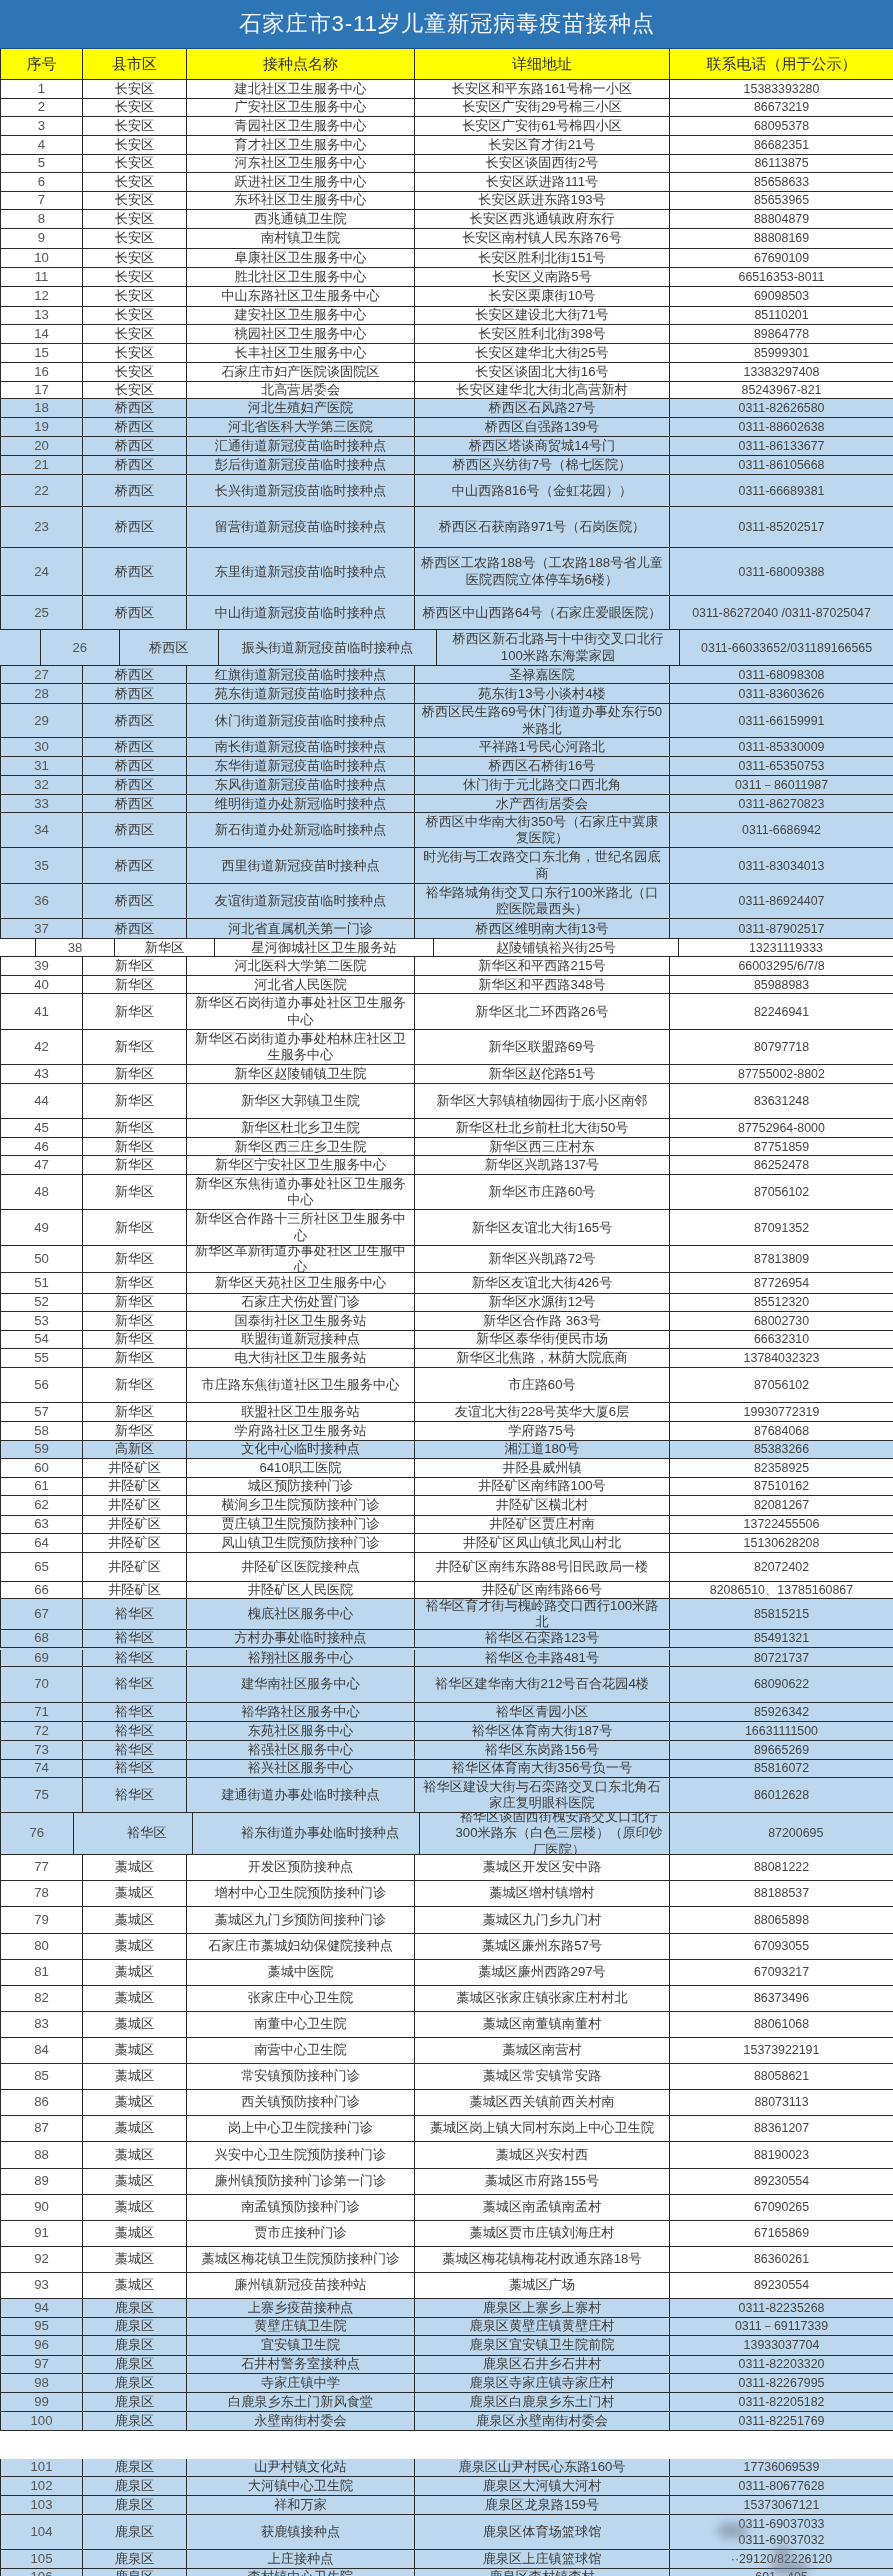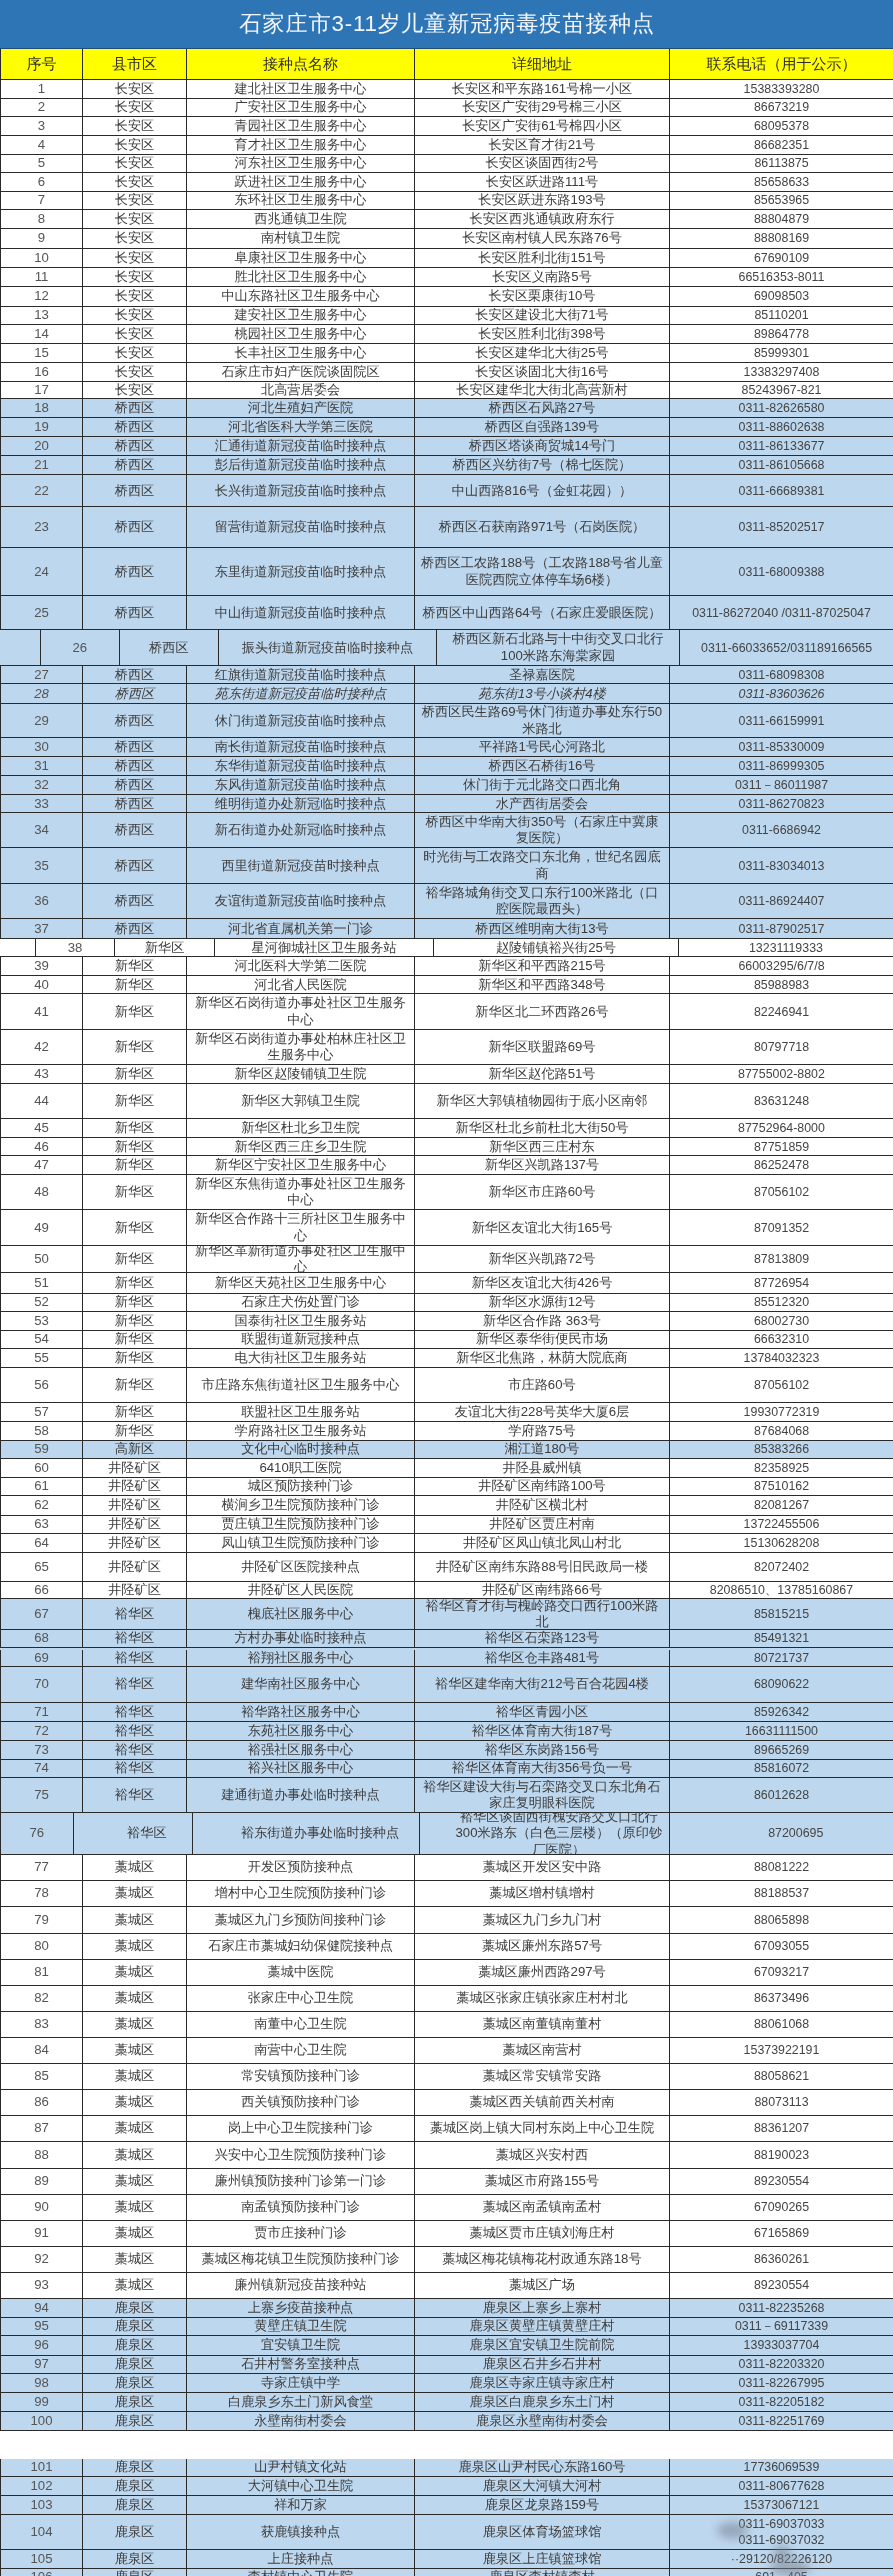--- a/index.html
+++ b/index.html
@@ -237,21 +237,21 @@
       <div class="cell c3">桥西区新石北路与十中街交叉口北行100米路东海棠家园</div>
       <div class="cell c4">0311-66033652/031189166565</div>
     </div>
     <div class="row band" style="height: 18px;">
       <div class="cell c0">27</div>
       <div class="cell c1">桥西区</div>
       <div class="cell c2">红旗街道新冠疫苗临时接种点</div>
       <div class="cell c3">圣禄嘉医院</div>
       <div class="cell c4">0311-68098308</div>
     </div>
-    <div class="row band" style="height: 20px; font-style: italic;">
+    <div class="row band" style="height: 20px;">
       <div class="cell c0">28</div>
       <div class="cell c1">桥西区</div>
       <div class="cell c2">苑东街道新冠疫苗临时接种点</div>
       <div class="cell c3">苑东街13号小谈村4楼</div>
       <div class="cell c4">0311-83603626</div>
     </div>
     <div class="row band" style="height: 34px;">
       <div class="cell c0">29</div>
       <div class="cell c1">桥西区</div>
       <div class="cell c2">休门街道新冠疫苗临时接种点</div>
@@ -263,21 +263,21 @@
       <div class="cell c1">桥西区</div>
       <div class="cell c2">南长街道新冠疫苗临时接种点</div>
       <div class="cell c3">平祥路1号民心河路北</div>
       <div class="cell c4">0311-85330009</div>
     </div>
     <div class="row band" style="height: 19px;">
       <div class="cell c0">31</div>
       <div class="cell c1">桥西区</div>
       <div class="cell c2">东华街道新冠疫苗临时接种点</div>
       <div class="cell c3">桥西区石桥街16号</div>
-      <div class="cell c4">0311-86999305</div>
+      <div class="cell c4">0311-65350753</div>
     </div>
     <div class="row band" style="height: 19px;">
       <div class="cell c0">32</div>
       <div class="cell c1">桥西区</div>
       <div class="cell c2">东风街道新冠疫苗临时接种点</div>
       <div class="cell c3">休门街于元北路交口西北角</div>
       <div class="cell c4">0311－86011987</div>
     </div>
     <div class="row band" style="height: 18px;">
       <div class="cell c0">33</div>

